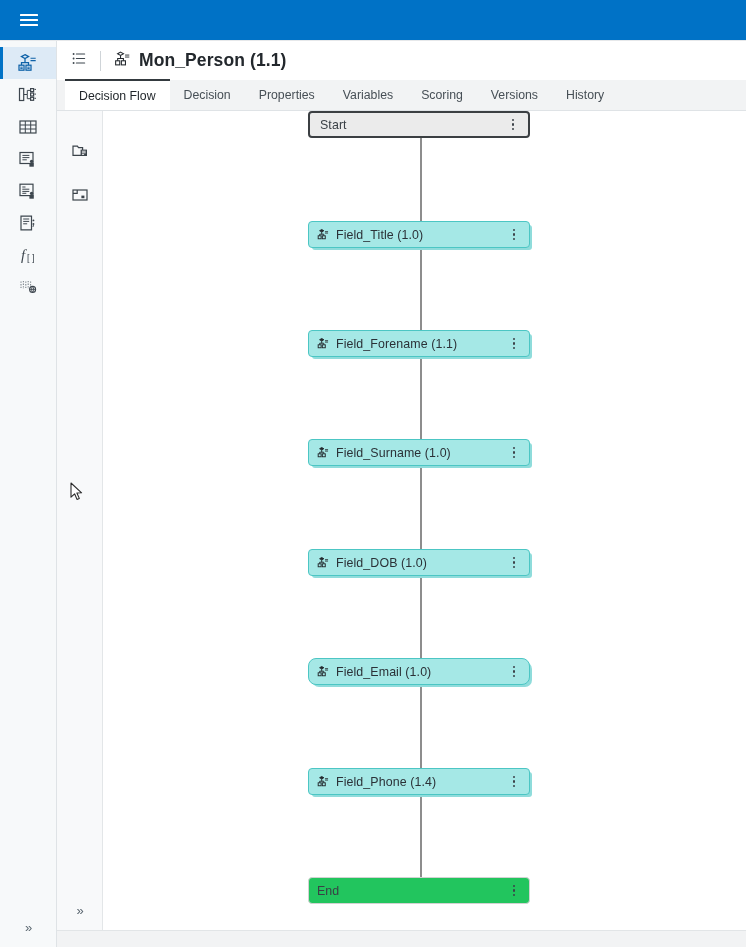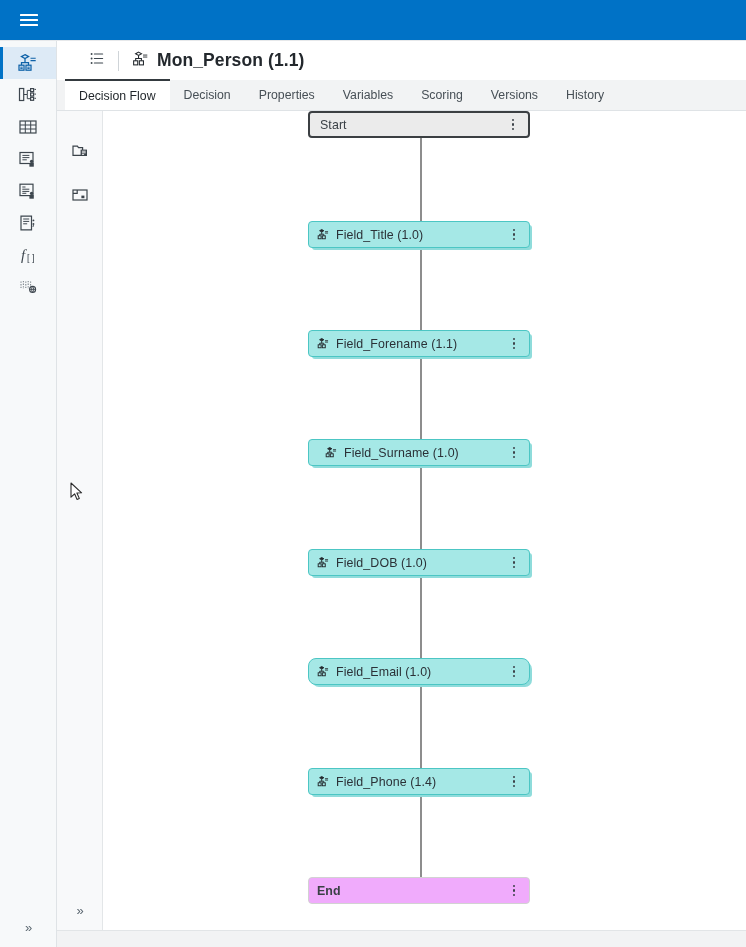--- a/index.html
+++ b/index.html
@@ -116,21 +116,21 @@
     min-width: 0;
     background: #ffffff;
   }
 
   
   .page-head {
     height: 39px;
     flex: 0 0 39px;
     display: flex;
     align-items: center;
-    padding-left: 32px;
+    padding-left: 14px;
     background: #ffffff;
   }
   .list-icon { cursor: pointer; display:block; }
   .head-sep {
     width: 1px;
     height: 20px;
     background: #cfd4d8;
     margin: 0 13px 0 12px;
   }
   .head-flow-icon { margin-right: 7px; display:block; }
@@ -269,23 +269,22 @@
     background: #ebebeb;
     border: 2.2px solid #3b3f42;
     padding-left: 2px;
   }
   .node.start .n-label,
   .node.end .n-label {
     margin-left: 8px;
     color: #3a4046;
   }
   .node.end {
-    background: #f0abfc;
+    background: #22c55e;
     border: 1.4px solid #d2d2d2;
-    font-weight: bold;
   }
 
   
   .edge {
     position: absolute;
     width: 2px;
     background: #8d8d8d;
   }
   .arrow {
     position: absolute;
@@ -543,21 +542,21 @@
               </svg>
             </span>
             <span class="n-label">Field_Forename (1.1)</span>
             <span class="n-kebab">
                 <i></i>
                 <i></i>
                 <i></i>
               </span>
           </div>
 
-          <div class="node task" style="left:205px; top:328px;padding-left:8px;">
+          <div class="node task" style="left:205px; top:328px;">
             <span class="n-icon">
               <svg width="13" height="13" viewBox="0 0 22 22" fill="none" stroke="#23282d" stroke-width="1.6">
                 <path d="M8 2.6 L11.6 4.6 L8 6.6 L4.4 4.6 Z" fill="#23282d"></path>
                 <path d="M8 6.8 V10.5 M4.5 13 V10.5 H11.5 V13"></path>
                 <rect x="2" y="13.2" width="5" height="5"></rect>
                 <rect x="9" y="13.2" width="5" height="5"></rect>
                 <path d="M13.5 6.2h5.2M13.5 8.6h5.2" stroke-width="1.4"></path>
               </svg>
             </span>
             <span class="n-label">Field_Surname (1.0)</span>

